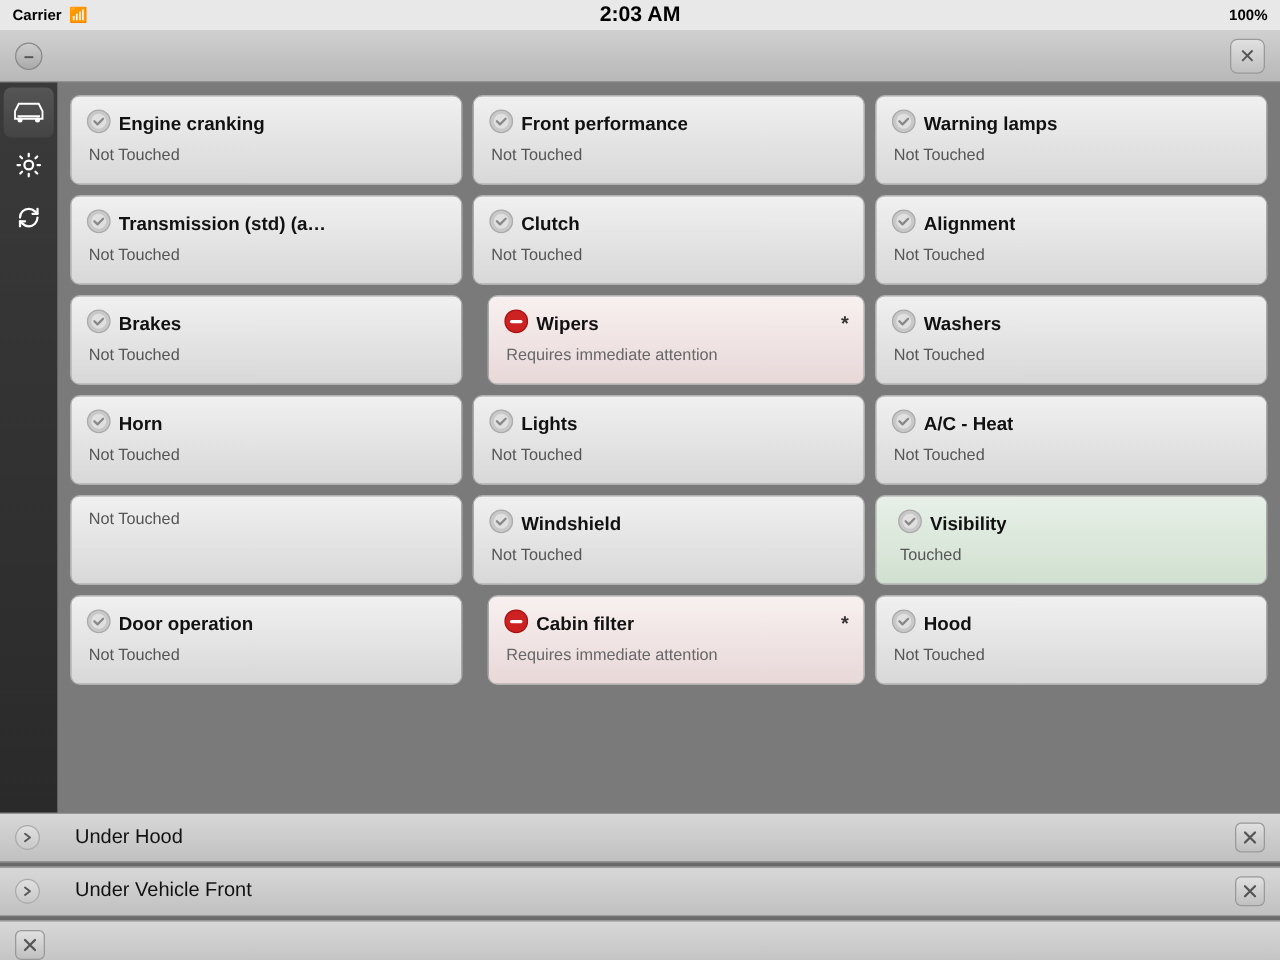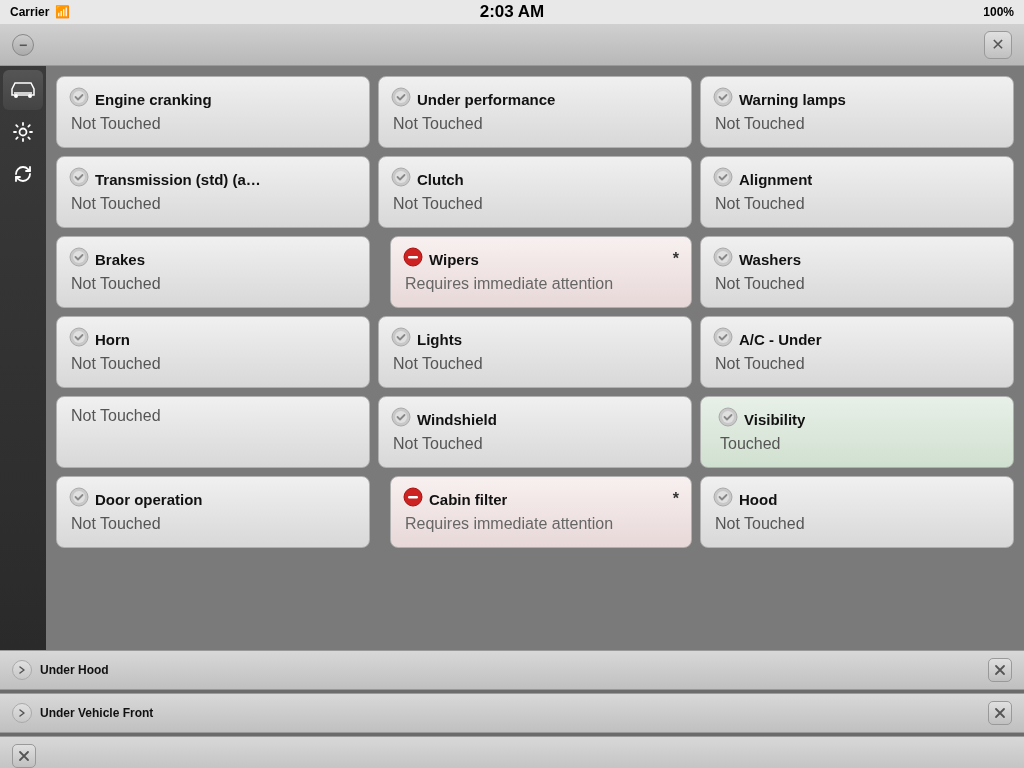--- a/index.html
+++ b/index.html
@@ -122,21 +122,21 @@
     }
     .item-title {
       font-size: 15px;
       font-weight: 700;
       color: #111;
       white-space: nowrap;
       overflow: hidden;
       text-overflow: ellipsis;
     }
     .item-status {
-      font-size: 16px;
+      font-size: 13px;
       color: #555;
       padding-left: 2px;
     }
     .item-asterisk {
       margin-left: auto;
       font-size: 16px;
       font-weight: bold;
       color: #333;
     }
 
@@ -174,23 +174,24 @@
     .section-row-left { display: flex; align-items: center; gap: 8px; }
     .section-chevron {
       width: 20px; height: 20px;
       display: flex; align-items: center; justify-content: center;
       background: linear-gradient(to bottom, #e0e0e0, #c8c8c8);
       border: 1px solid #aaa;
       border-radius: 50%;
       font-size: 11px; color: #555;
     }
     .section-label {
-      font-size: 12px;
-      font-weight: 700;
+      font-size: 16px;
+      font-weight: 400;
       color: #111;
+      margin-left: 20px;
     }
     .section-close {
       width: 24px; height: 24px;
       background: linear-gradient(to bottom, #e0e0e0, #c0c0c0);
       border: 1px solid #999;
       border-radius: 5px;
       display: flex; align-items: center; justify-content: center;
       font-size: 14px; color: #555;
     }
 
@@ -256,21 +257,21 @@
           </div>
           <div class="item-status">Not Touched</div>
         </div>
         <div class="item-card">
           <div class="item-card-header">
             <span><svg width="20" height="20" viewBox="0 0 20 20">
       <circle cx="10" cy="10" r="9" fill="#c8c8c8" stroke="#aaa" stroke-width="1"></circle>
       <circle cx="10" cy="10" r="6" fill="#e0e0e0"></circle>
       <path d="M6.5 10 L9 12.5 L13.5 8" stroke="#888" stroke-width="1.8" fill="none" stroke-linecap="round" stroke-linejoin="round"></path>
     </svg></span>
-            <span class="item-title">Under performance</span>
+            <span class="item-title">Front performance</span>
           </div>
           <div class="item-status">Not Touched</div>
         </div>
         <div class="item-card">
           <div class="item-card-header">
             <span><svg width="20" height="20" viewBox="0 0 20 20">
       <circle cx="10" cy="10" r="9" fill="#c8c8c8" stroke="#aaa" stroke-width="1"></circle>
       <circle cx="10" cy="10" r="6" fill="#e0e0e0"></circle>
       <path d="M6.5 10 L9 12.5 L13.5 8" stroke="#888" stroke-width="1.8" fill="none" stroke-linecap="round" stroke-linejoin="round"></path>
     </svg></span>
@@ -366,21 +367,21 @@
           </div>
           <div class="item-status">Not Touched</div>
         </div>
         <div class="item-card">
           <div class="item-card-header">
             <span><svg width="20" height="20" viewBox="0 0 20 20">
       <circle cx="10" cy="10" r="9" fill="#c8c8c8" stroke="#aaa" stroke-width="1"></circle>
       <circle cx="10" cy="10" r="6" fill="#e0e0e0"></circle>
       <path d="M6.5 10 L9 12.5 L13.5 8" stroke="#888" stroke-width="1.8" fill="none" stroke-linecap="round" stroke-linejoin="round"></path>
     </svg></span>
-            <span class="item-title">A/C - Under</span>
+            <span class="item-title">A/C - Heat</span>
           </div>
           <div class="item-status">Not Touched</div>
         </div>
         <div class="item-card">
           <div class="item-status">Not Touched</div>
         </div>
         <div class="item-card">
           <div class="item-card-header">
             <span><svg width="20" height="20" viewBox="0 0 20 20">
       <circle cx="10" cy="10" r="9" fill="#c8c8c8" stroke="#aaa" stroke-width="1"></circle>

